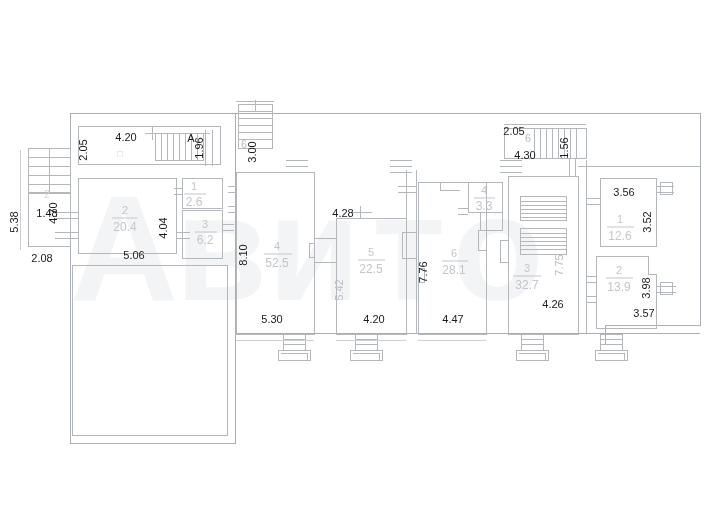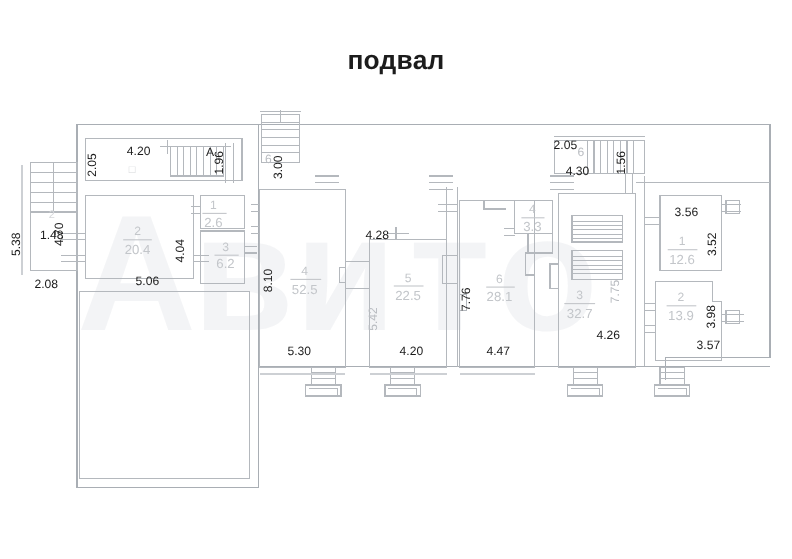--- a/index.html
+++ b/index.html
@@ -29,21 +29,20 @@
   .dimlight{font-size:11px;fill:#b9bcc1;}
   .roomnum{font-size:11px;fill:#c3c6ca;}
   .roomarea{font-size:12px;fill:#c3c6ca;}
   .faint{font-size:10px;fill:#d6d8db;}
 </style>
 </head>
 <body>
 
 <div id="plan-root">
 
-  <div class="title">подвал</div>
 
   <svg class="wm" viewBox="0 0 720 508">
     <g opacity="0.85">
       <text class="wm-text" x="70" y="300">А</text>
       <text class="wm-text" x="175" y="300">в</text>
       <text class="wm-text" x="268" y="300">и</text>
       <text class="wm-text" x="372" y="300">т</text>
       <text class="wm-text" x="452" y="300">о</text>
     </g>
   </svg>

